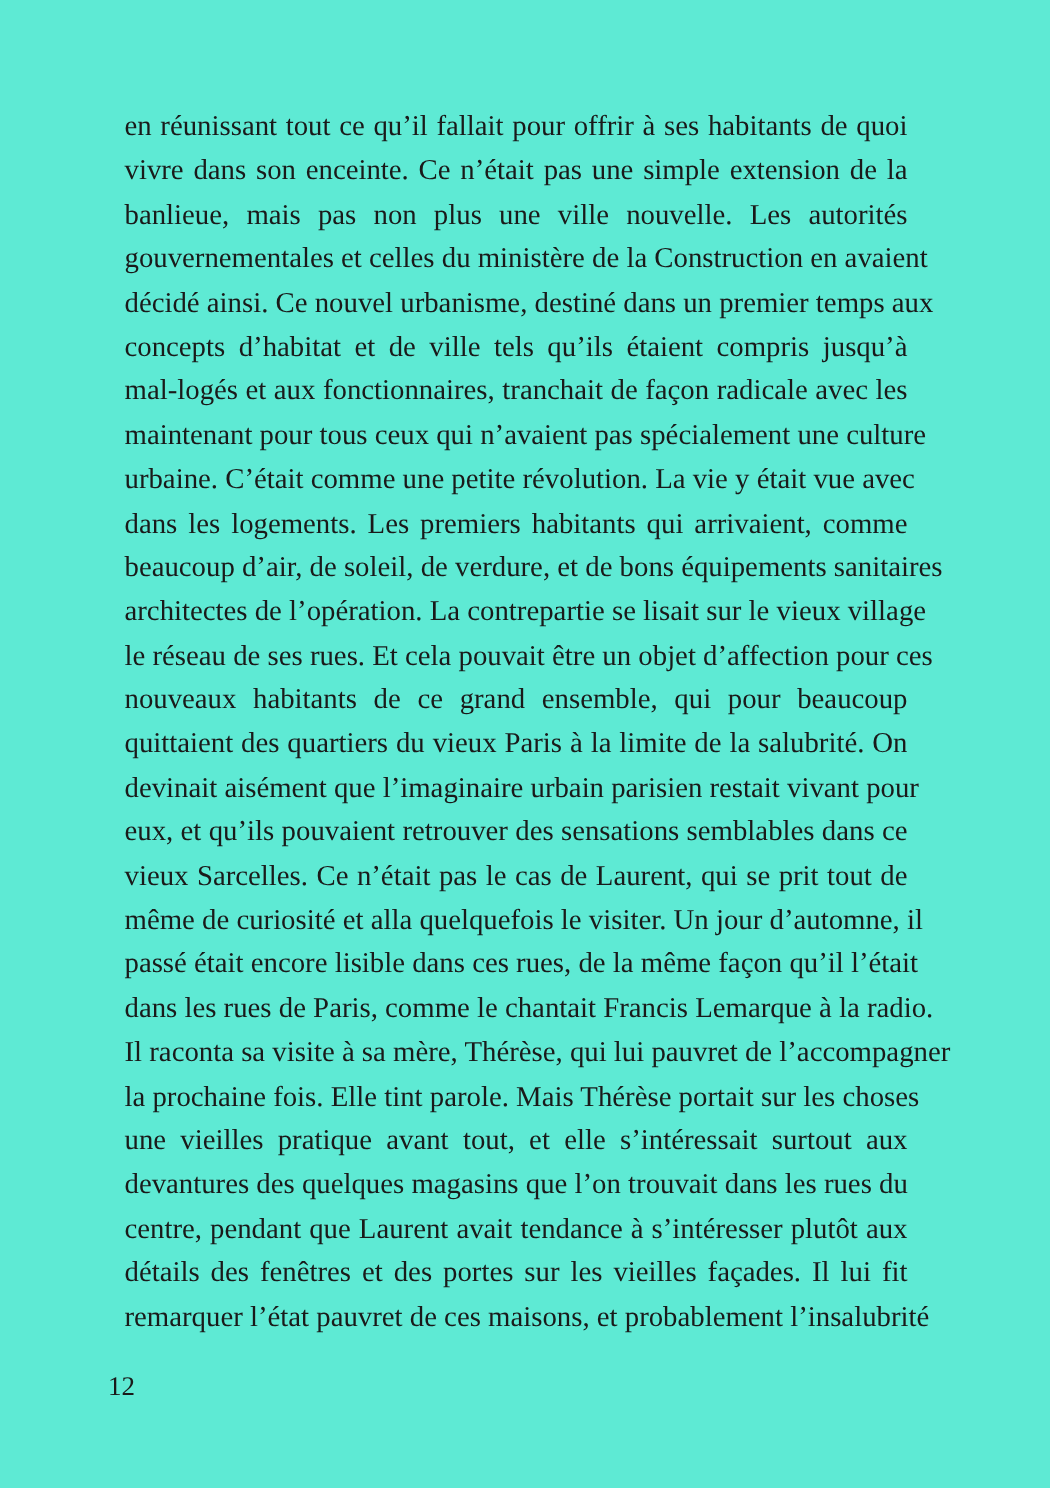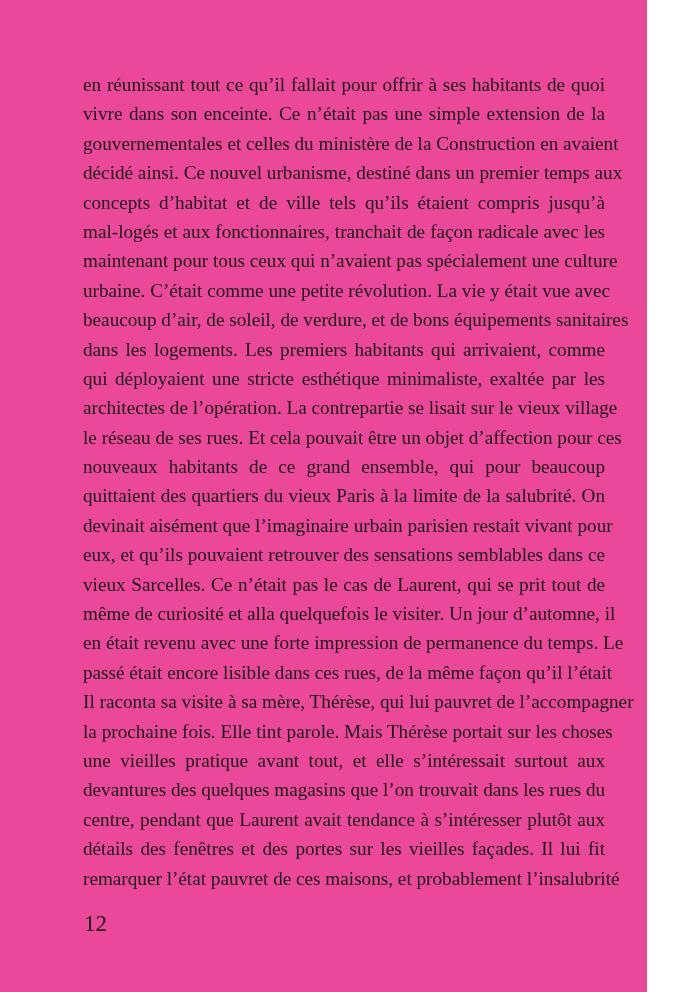--- a/index.html
+++ b/index.html
@@ -11,73 +11,73 @@
     width: 700px;
     height: 992px;
     position: relative;
     overflow: hidden;
     font-family: "Liberation Serif", "DejaVu Serif", serif;
     color: #1a1a1a;
   }
   .page {
     position: absolute;
     left: 0; top: 0;
-    width: 647px; height: 992px;
-    background: #ec4899;
+    width: 700px; height: 992px;
+    background: #5eead4;
   }
   .text-block {
     position: absolute;
     left: 83px;
     top: 70px;
     width: 522px;
   }
   .line {
     display: block;
     height: 29.4px;
     line-height: 29.4px;
     font-size: 19.2px;
     white-space: nowrap;
     text-align: justify;
     text-align-last: justify;
     letter-spacing: 0;
   }
   .page-number {
     position: absolute;
-    left: 84px;
+    left: 72px;
     top: 912px;
-    font-size: 23px;
+    font-size: 18px;
     line-height: 24px;
   }
 </style>
 </head>
 <body>
 
 <div class="page">
   <div class="text-block">
     <span class="line">en réunissant tout ce qu’il fallait pour offrir à ses habitants de quoi</span>
     <span class="line">vivre dans son enceinte. Ce n’était pas une simple extension de la</span>
+    <span class="line">banlieue, mais pas non plus une ville nouvelle. Les autorités</span>
     <span class="line">gouvernementales et celles du ministère de la Construction en avaient</span>
     <span class="line">décidé ainsi. Ce nouvel urbanisme, destiné dans un premier temps aux</span>
     <span class="line">concepts d’habitat et de ville tels qu’ils étaient compris jusqu’à</span>
     <span class="line">mal-logés et aux fonctionnaires, tranchait de façon radicale avec les</span>
     <span class="line">maintenant pour tous ceux qui n’avaient pas spécialement une culture</span>
     <span class="line">urbaine. C’était comme une petite révolution. La vie y était vue avec</span>
+    <span class="line">dans les logements. Les premiers habitants qui arrivaient, comme</span>
     <span class="line">beaucoup d’air, de soleil, de verdure, et de bons équipements sanitaires</span>
-    <span class="line">dans les logements. Les premiers habitants qui arrivaient, comme</span>
-    <span class="line">qui déployaient une stricte esthétique minimaliste, exaltée par les</span>
     <span class="line">architectes de l’opération. La contrepartie se lisait sur le vieux village</span>
     <span class="line">le réseau de ses rues. Et cela pouvait être un objet d’affection pour ces</span>
     <span class="line">nouveaux habitants de ce grand ensemble, qui pour beaucoup</span>
     <span class="line">quittaient des quartiers du vieux Paris à la limite de la salubrité. On</span>
     <span class="line">devinait aisément que l’imaginaire urbain parisien restait vivant pour</span>
     <span class="line">eux, et qu’ils pouvaient retrouver des sensations semblables dans ce</span>
     <span class="line">vieux Sarcelles. Ce n’était pas le cas de Laurent, qui se prit tout de</span>
     <span class="line">même de curiosité et alla quelquefois le visiter. Un jour d’automne, il</span>
-    <span class="line">en était revenu avec une forte impression de permanence du temps. Le</span>
     <span class="line">passé était encore lisible dans ces rues, de la même façon qu’il l’était</span>
+    <span class="line">dans les rues de Paris, comme le chantait Francis Lemarque à la radio.</span>
     <span class="line">Il raconta sa visite à sa mère, Thérèse, qui lui pauvret de l’accompagner</span>
     <span class="line">la prochaine fois. Elle tint parole. Mais Thérèse portait sur les choses</span>
     <span class="line">une vieilles pratique avant tout, et elle s’intéressait surtout aux</span>
     <span class="line">devantures des quelques magasins que l’on trouvait dans les rues du</span>
     <span class="line">centre, pendant que Laurent avait tendance à s’intéresser plutôt aux</span>
     <span class="line">détails des fenêtres et des portes sur les vieilles façades. Il lui fit</span>
     <span class="line">remarquer l’état pauvret de ces maisons, et probablement l’insalubrité</span>
 
   </div>
   <div class="page-number">12</div>

